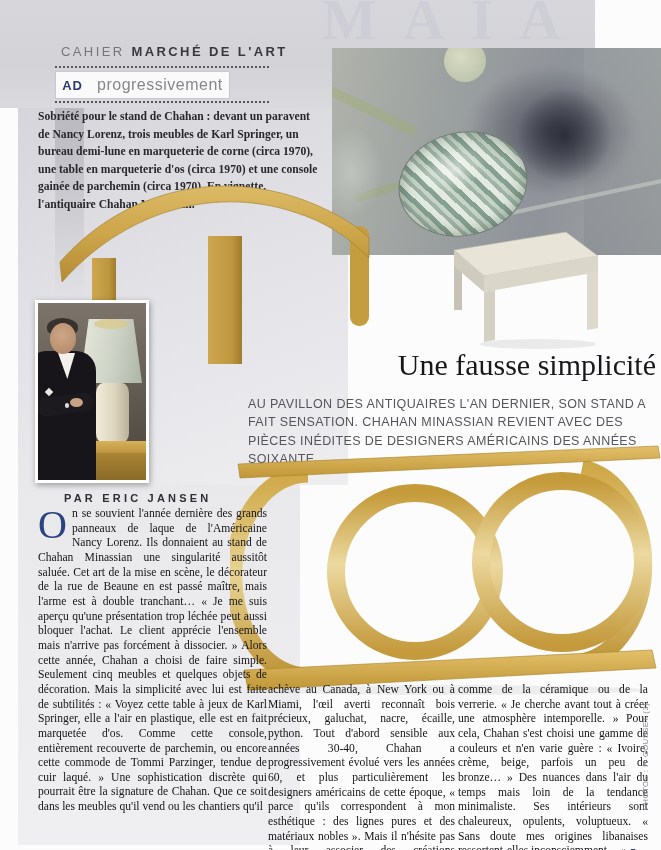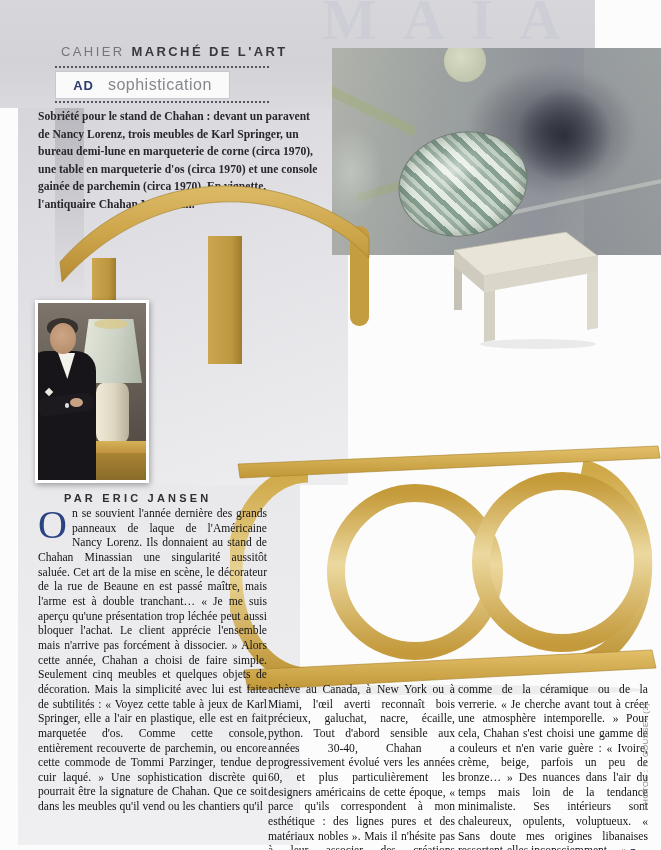--- a/index.html
+++ b/index.html
@@ -121,21 +121,21 @@
   <div class="abs left-photo-bg"></div>
   <div class="abs wall-strip"></div>
   <div class="abs col1-bg"></div>
 
   <div class="abs kicker">
     <span class="lbl">CAHIER</span><span class="ttl">MARCHÉ DE L'ART</span>
   </div>
   <div class="abs dotline dl1"></div>
   <div class="abs ad-box">
     <span class="ad">AD</span>
-    <span class="coll">sophistication</span>
+    <span class="coll">progressivement</span>
   </div>
   <div class="abs dotline dl2"></div>
 
   <div class="abs caption">Sobriété pour le stand de Chahan : devant un paravent de Nancy Lorenz, trois meubles de Karl Springer, un bureau demi-lune en marqueterie de corne (circa 1970), une table en marqueterie d'os (circa 1970) et une console gainée de parchemin (circa 1970). En vignette, l'antiquaire Chahan Minassian.</div>
 
   <div class="abs panel">
     <div class="abs moon"></div>
     <div class="abs rightcol"></div>
     <div class="abs sage1"></div>
     <div class="abs sage2"></div>
@@ -186,20 +186,22 @@
     <div class="abs torso"></div>
     <div class="abs shirt"></div>
     <div class="abs pocket"></div>
     <div class="abs hair"></div>
     <div class="abs head"></div>
     <div class="abs arm"></div>
     <div class="abs hand"></div>
     <div class="abs watch"></div>
   </div>
 
+  <div class="abs headline">Une fausse simplicité</div>
+  <div class="abs standfirst">AU PAVILLON DES ANTIQUAIRES L'AN DERNIER, SON STAND A FAIT SENSATION. CHAHAN MINASSIAN REVIENT AVEC DES PIÈCES INÉDITES DE DESIGNERS AMÉRICAINS DES ANNÉES SOIXANTE.</div>
 
   <svg class="abs" style="left:230px;top:444px;" width="431" height="252" viewBox="0 0 431 252">
     <defs>
       <linearGradient id="gSlab" x1="0" y1="0" x2="0" y2="1">
         <stop offset="0" stop-color="#e3c06a"></stop>
           <stop offset="1" stop-color="#c09637"></stop>
       </linearGradient>
       <linearGradient id="gRing" x1="0" y1="0" x2="0" y2="1">
         <stop offset="0" stop-color="#c59b3a"></stop>
           <stop offset=".45" stop-color="#ecd9a0"></stop>

